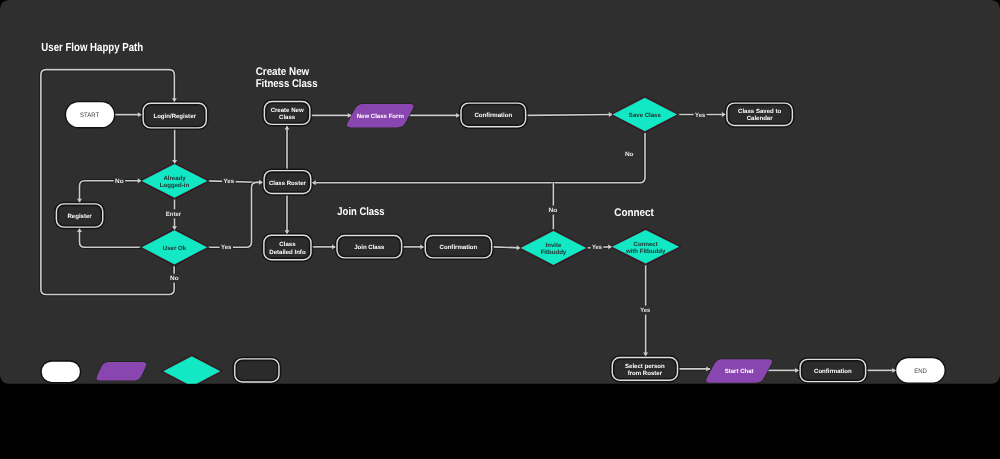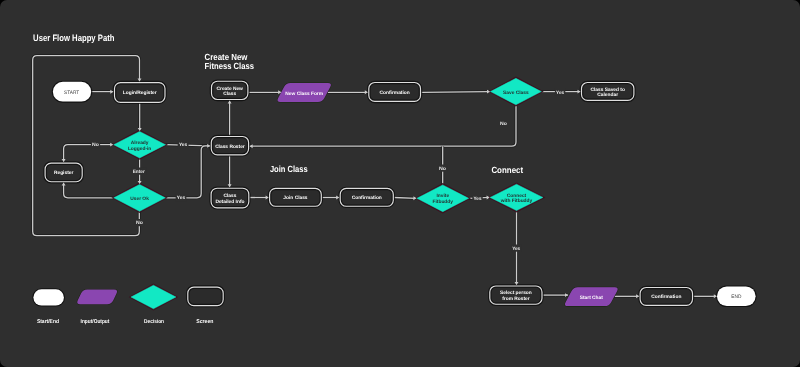--- a/index.html
+++ b/index.html
@@ -2,21 +2,21 @@
 <html><head>
 <meta charset="utf-8">
 <title>User Flow Happy Path</title>
 <style>
   html,body{margin:0;padding:0;background:#000;}
   body{width:800px;height:367px;overflow:hidden;
        font-family:"Liberation Sans",sans-serif;
        -webkit-font-smoothing:antialiased;
        text-rendering:geometricPrecision;}
   svg text{ -webkit-font-smoothing:antialiased; }
-  #canvas{position:absolute;left:0;top:0;width:800px;height:367px;
+  #canvas{position:absolute;left:0;top:0;width:800px;height:307px;
           background:#2f2f2f;border-radius:7px;overflow:hidden;}
   svg#flow{position:absolute;left:0;top:0;width:800px;height:367px;display:block;}
 </style>
 </head>
 <body>
 
 <div id="canvas">
   <svg id="flow" viewBox="0 0 800 367">
       <defs></defs>
       <g>

